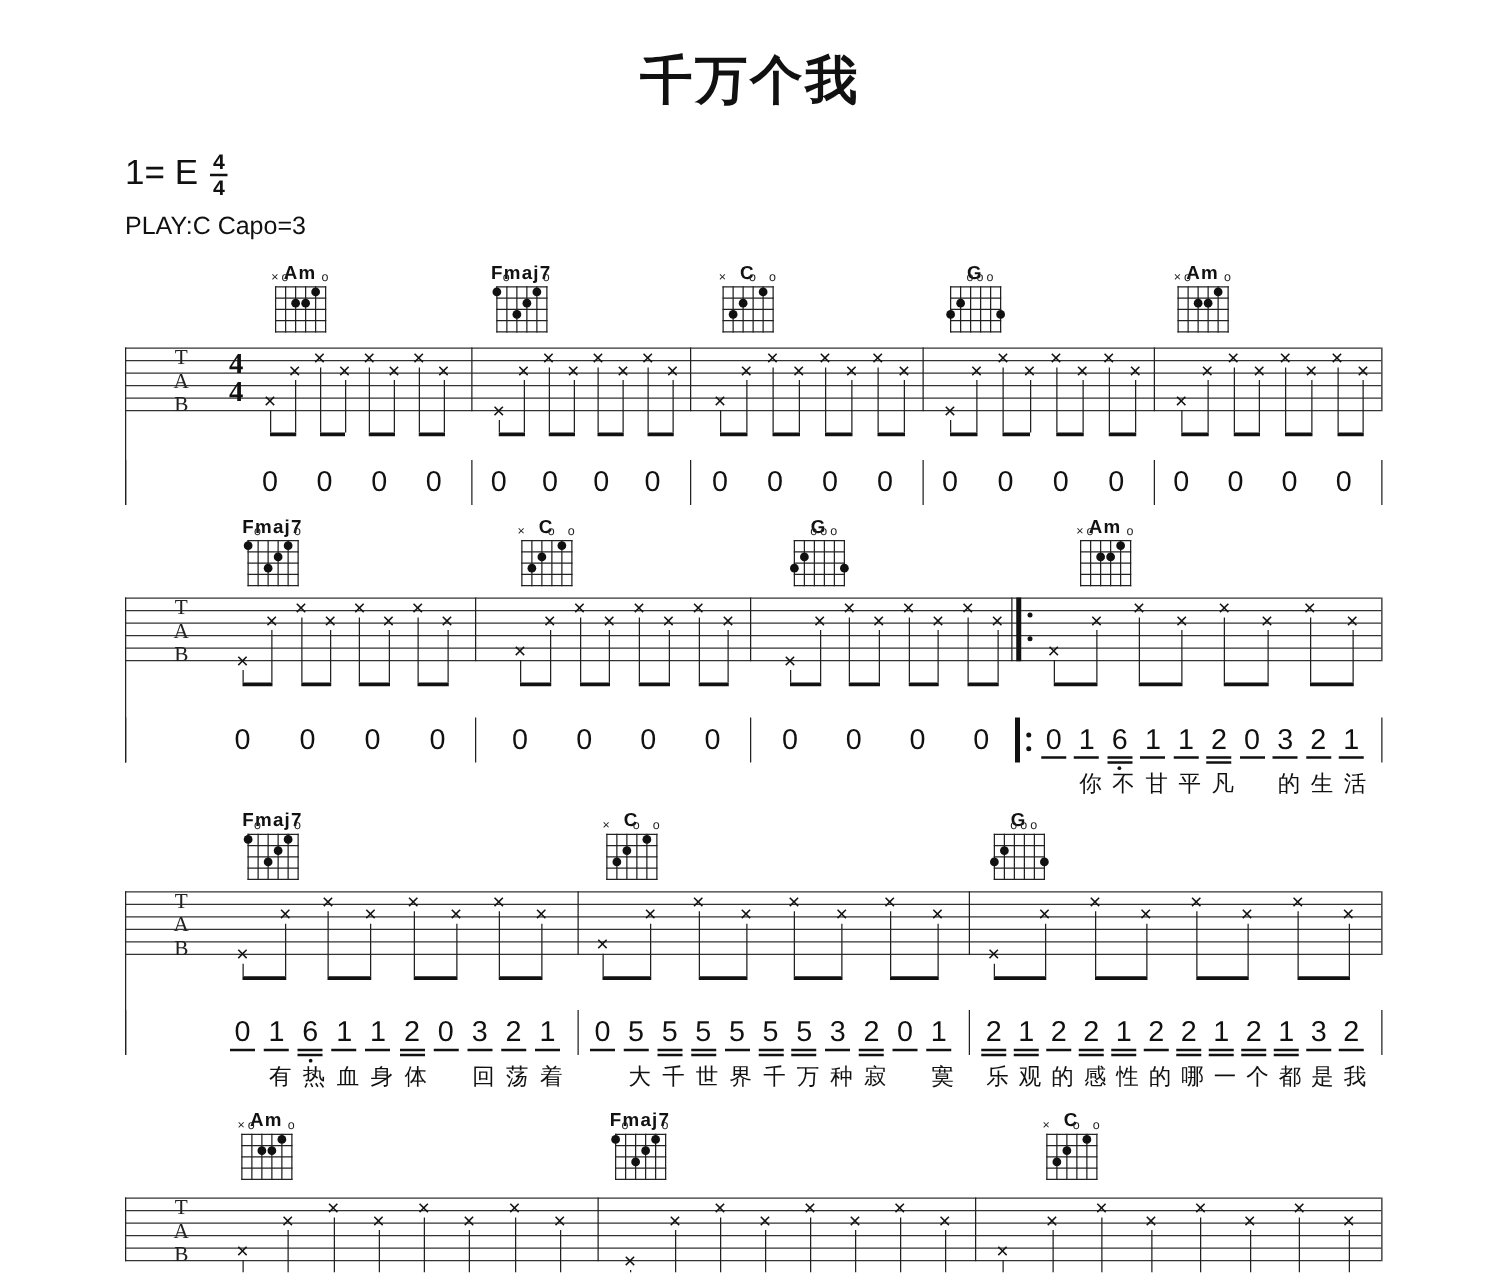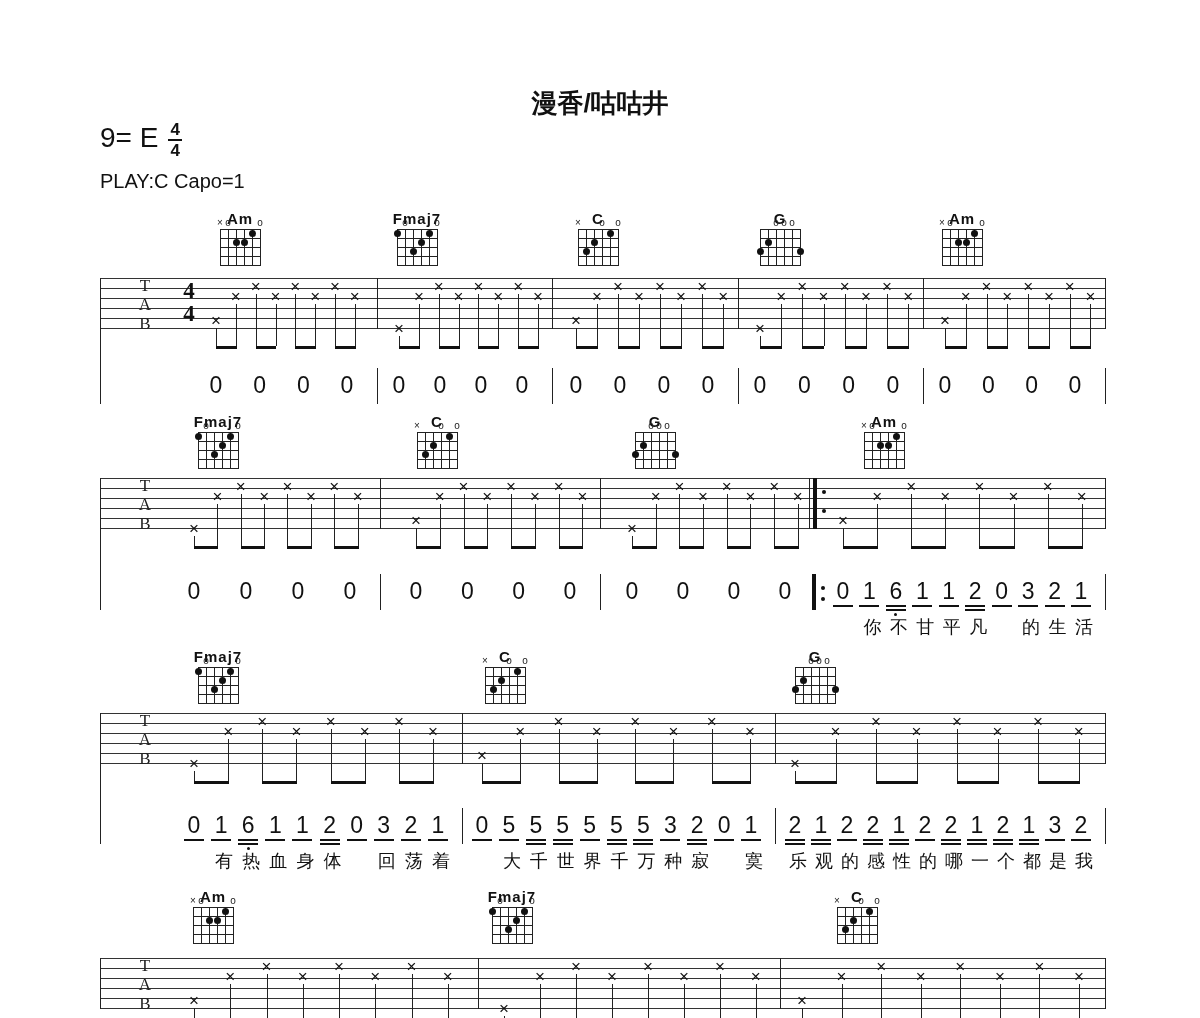--- a/index.html
+++ b/index.html
@@ -28,29 +28,29 @@
   .uline{position:absolute;height:1.5px;background:#111;}
   .lyric{position:absolute;font-size:18px;width:22px;text-align:center;line-height:22px;}
   .chordlabel{position:absolute;width:70px;text-align:center;font-size:15px;font-weight:600;letter-spacing:1px;}
   .gridline{position:absolute;background:#222;}
   .marker{position:absolute;font-size:10px;width:10px;text-align:center;line-height:10px;color:#222;}
 </style>
 </head>
 <body>
 
 <div id="canvas">
-  <div class="abs artist">漫香/咕咕井</div>
+  <div class="abs page-title">千万个我</div>
   <div class="abs keyrow">
-    <span class="key-main">9= E</span>
+    <span class="key-main">1= E</span>
     <span class="frac">
       <span class="num">4</span>
       <span class="den">4</span>
     </span>
   </div>
-  <div class="abs playinfo">PLAY:C Capo=1</div>
+  <div class="abs playinfo">PLAY:C Capo=3</div>
   <div id="score">
       <div class="chordlabel" style="left: 205px; top: 210px;">Am</div>
       <div class="gridline" style="left: 220px; top: 229px; width: 1px; height: 37px;"></div>
       <div class="gridline" style="left: 228px; top: 229px; width: 1px; height: 37px;"></div>
       <div class="gridline" style="left: 236px; top: 229px; width: 1px; height: 37px;"></div>
       <div class="gridline" style="left: 244px; top: 229px; width: 1px; height: 37px;"></div>
       <div class="gridline" style="left: 252px; top: 229px; width: 1px; height: 37px;"></div>
       <div class="gridline" style="left: 260px; top: 229px; width: 1px; height: 37px;"></div>
       <div class="gridline" style="left: 220px; top: 229px; width: 41px; height: 1px;"></div>
       <div class="gridline" style="left: 220px; top: 238px; width: 41px; height: 1px;"></div>

